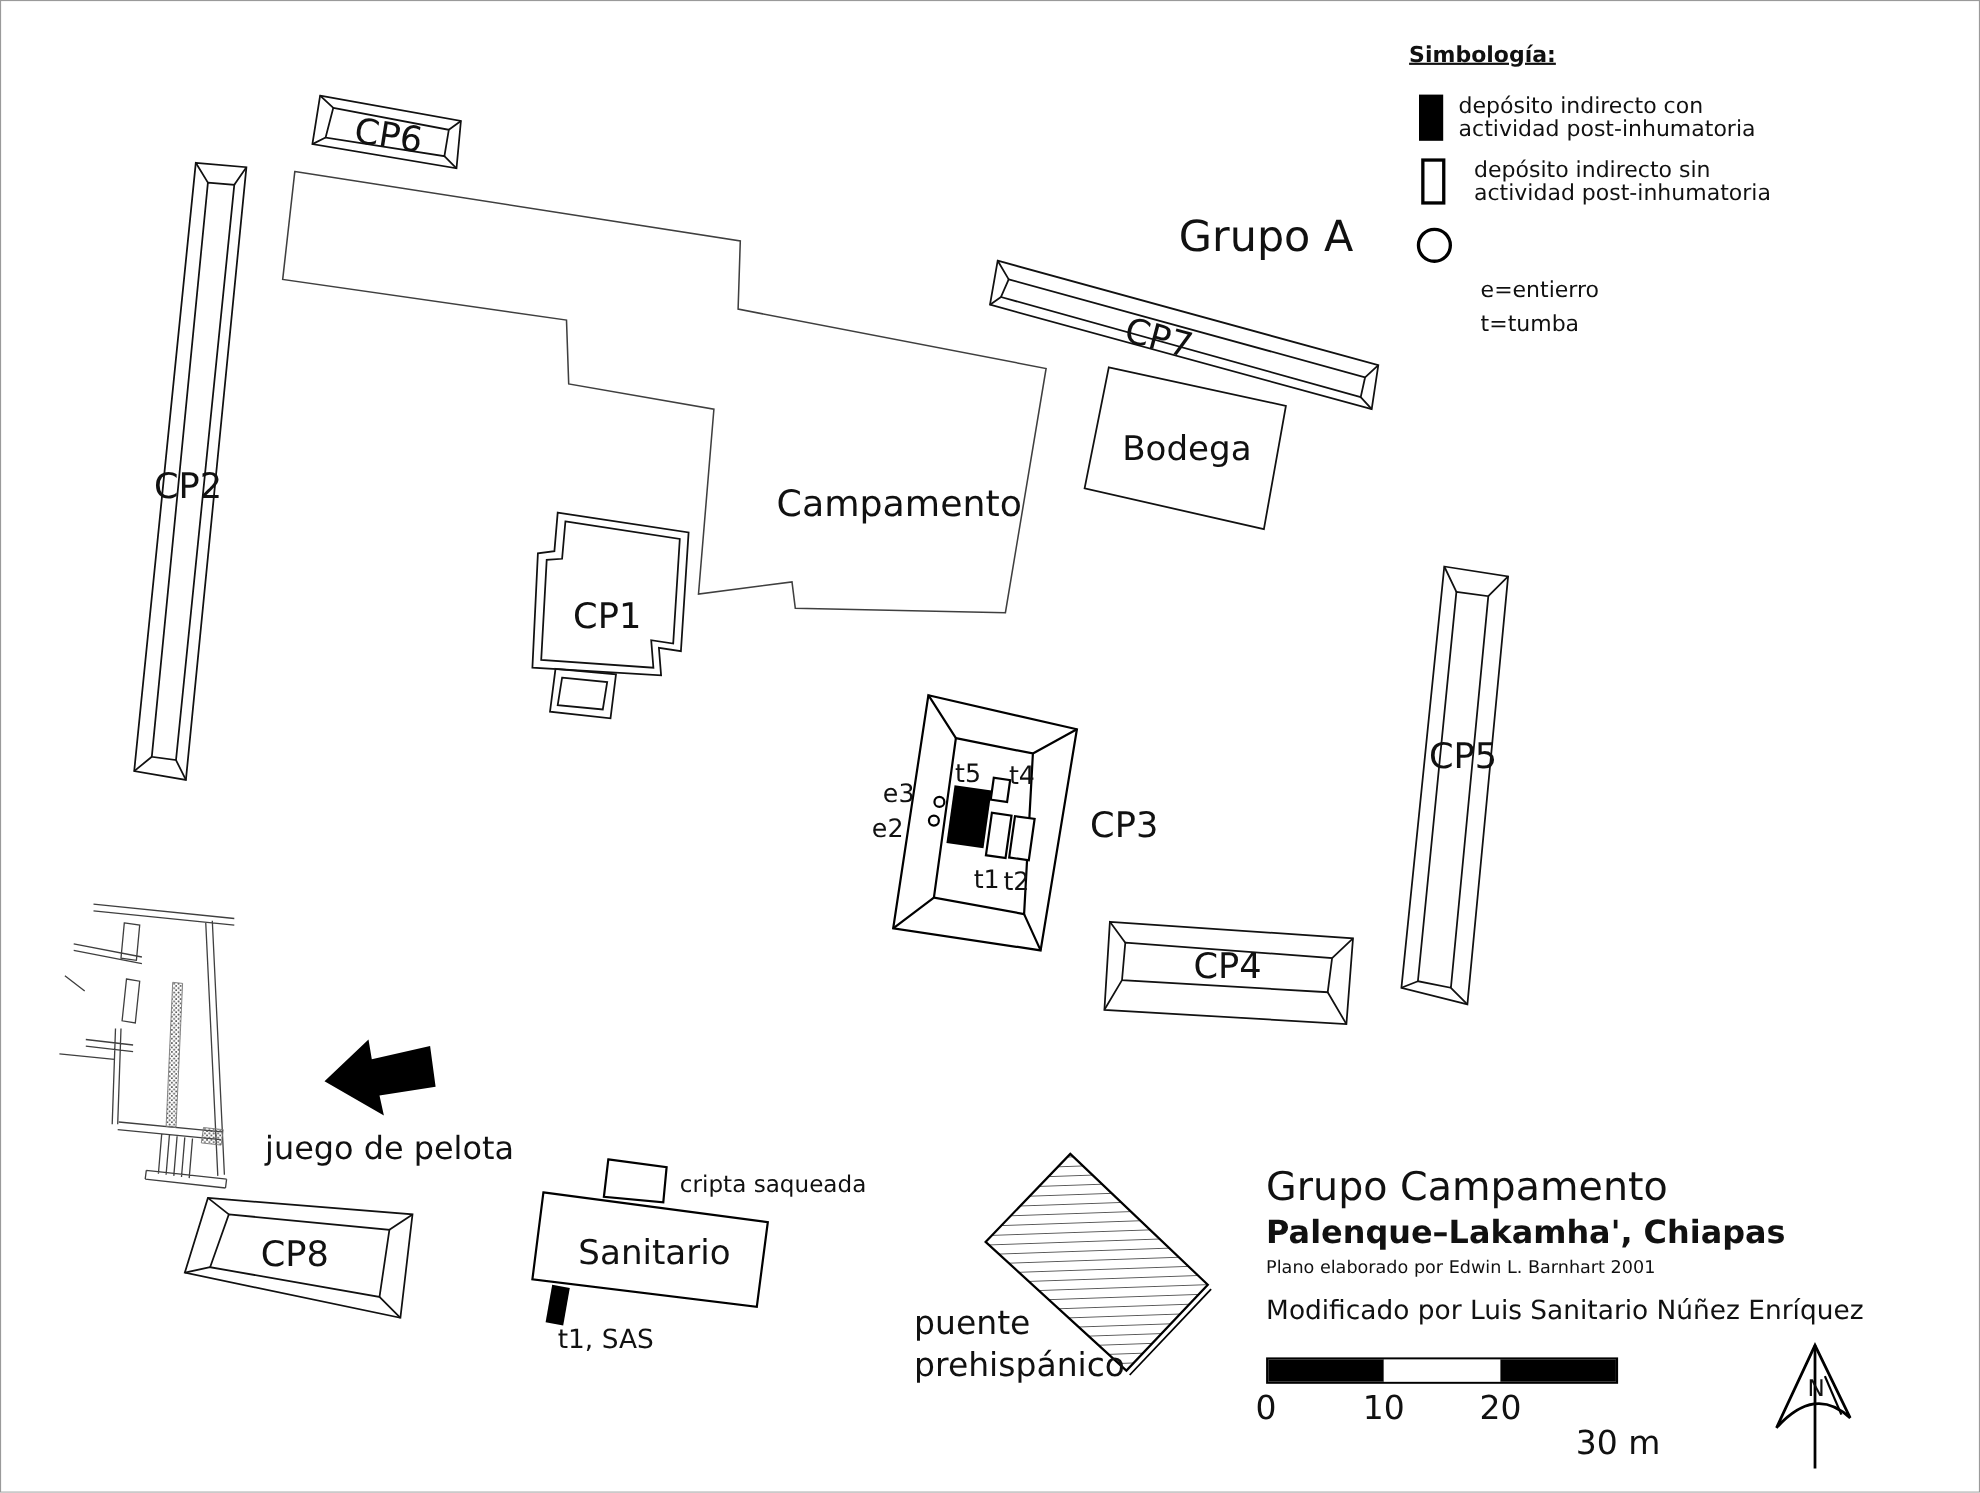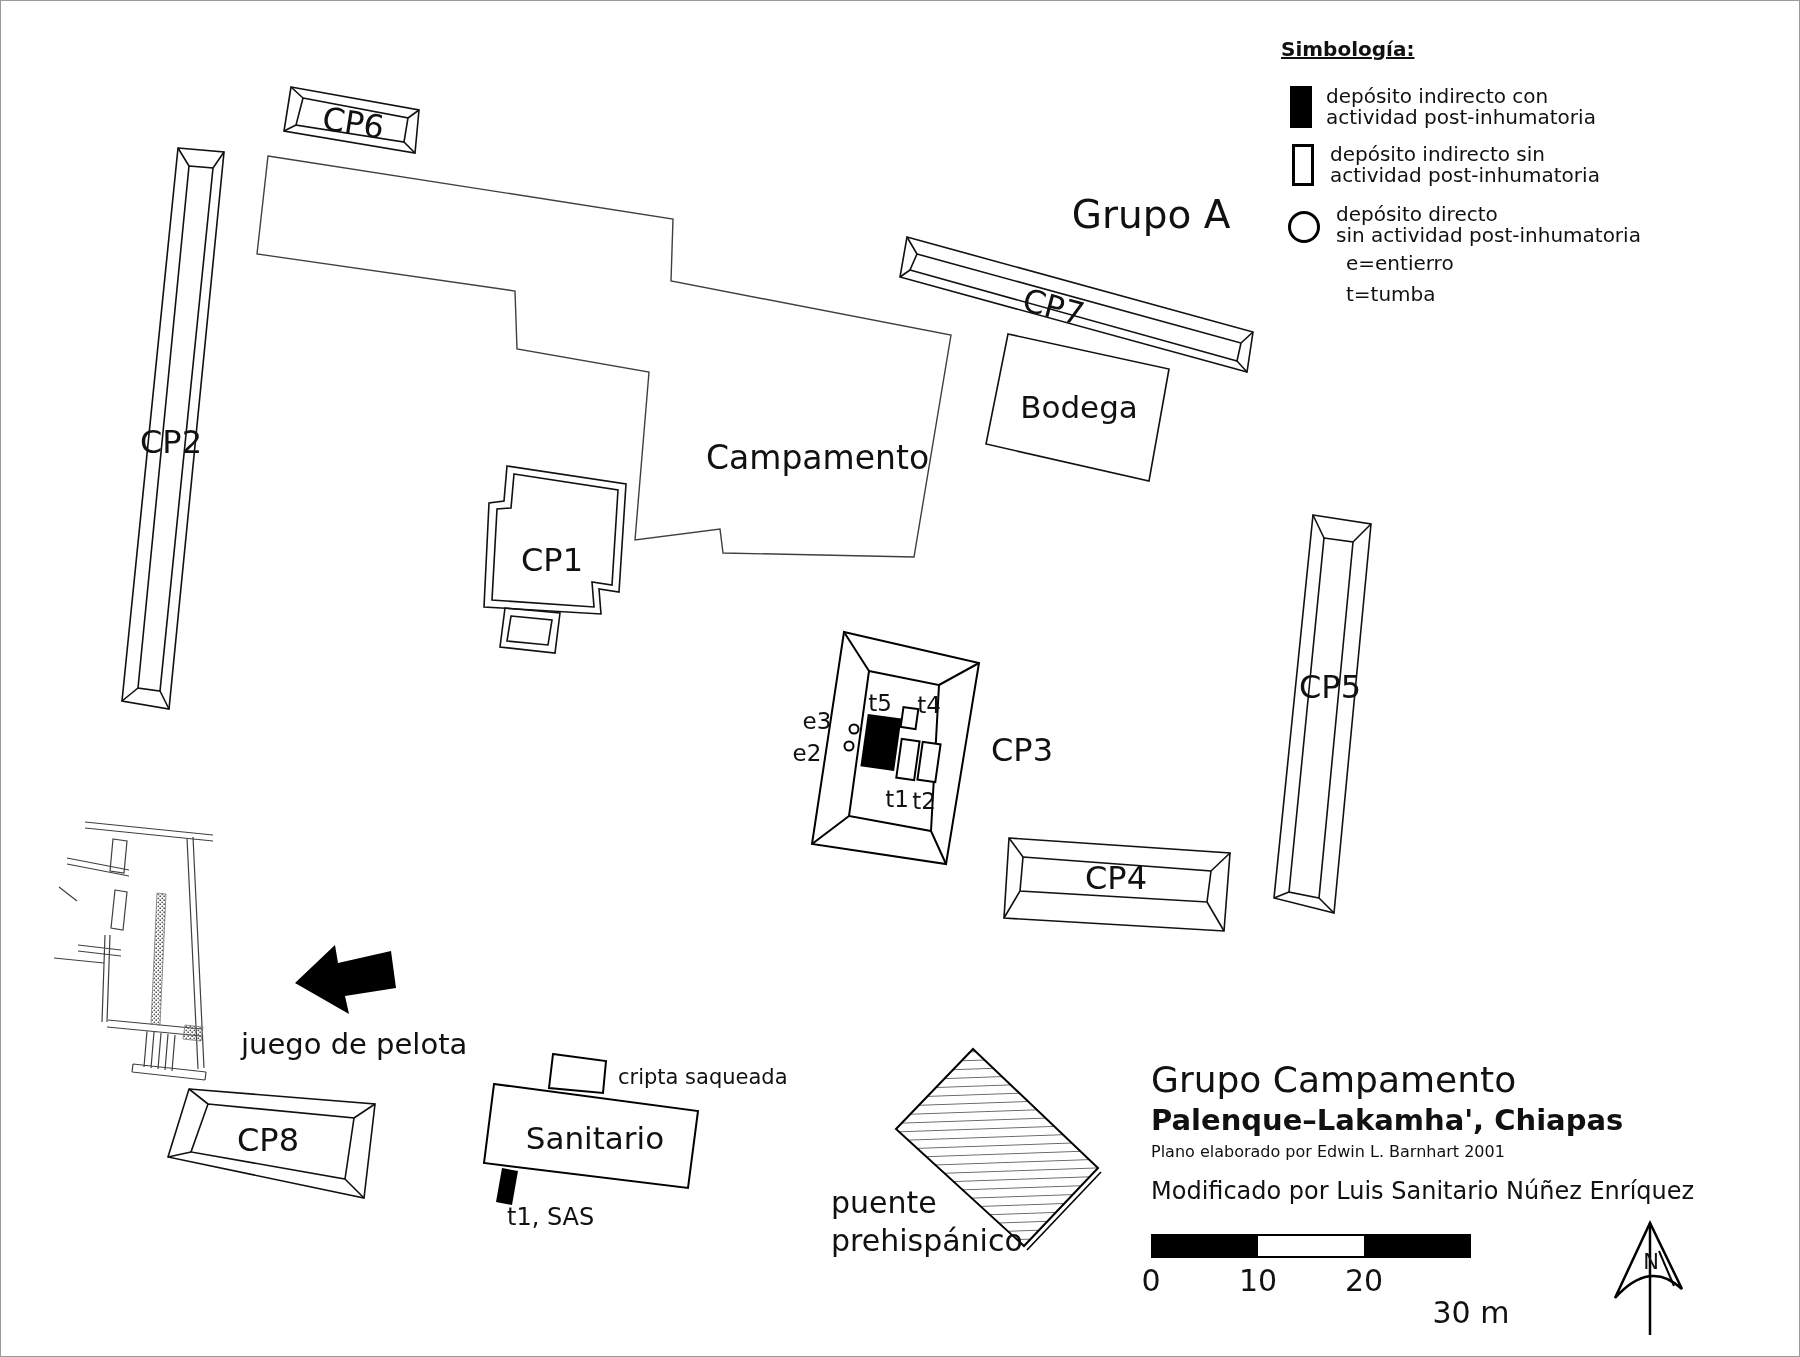--- a/index.html
+++ b/index.html
@@ -6,21 +6,21 @@
   .canvas{
     position:relative;width:1800px;height:1357px;background:#ffffff;
     border:1px solid #9a9a9a;box-sizing:border-box;overflow:hidden;
     font-family:"DejaVu Sans", sans-serif;color:#111;
   }
   svg{position:absolute;left:0;top:0;}
   svg text{fill:#111;font-family:"DejaVu Sans", sans-serif;}
   .lbl{font-size:32px;}
   .lbl-sm{font-size:23px;}
   .legend-title{position:absolute;left:1280px;top:36px;font-size:20px;font-weight:bold;text-decoration:underline;}
-  .lg-row{position:absolute;display:flex;gap:14px;align-items:center;}
+  .lg-row{position:absolute;display:flex;gap:14px;align-items:flex-end;}
   .lg-text{font-size:20px;line-height:21px;white-space:nowrap;}
   .sw-filled{width:22px;height:42px;background:#000;flex:0 0 auto;}
   .sw-hollow{width:16px;height:36px;border:3px solid #000;background:#fff;flex:0 0 auto;}
   .sw-circle{width:26px;height:26px;border:3px solid #000;border-radius:50%;background:#fff;flex:0 0 auto;margin-top:3px;}
   .lg-abbr{position:absolute;left:1345px;font-size:20px;white-space:nowrap;text-align:right;}
   .titleblock div{white-space:nowrap;}
   .tb1{position:absolute;left:1150px;top:1058px;font-size:36px;font-weight:normal;}
   .tb2{position:absolute;left:1150px;top:1102px;font-size:29px;font-weight:bold;}
   .tb3{position:absolute;left:1150px;top:1141px;font-size:16px;}
   .tb4{position:absolute;left:1150px;top:1176px;font-size:24px;}
@@ -178,32 +178,28 @@
   <div class="lg-row" style="left:1289px;top:85px;">
     <div class="sw-filled"></div>
     <div class="lg-text">
       <div>depósito indirecto con</div>
       <div>actividad post-inhumatoria</div>
     </div>
   </div>
 
   <div class="lg-row" style="left:1291px;top:143px;">
     <div class="sw-hollow"></div>
-    <div class="lg-text" style="margin-left:2px;">
+    <div class="lg-text" style="margin-left:12px;">
       <div>depósito indirecto sin</div>
       <div>actividad post-inhumatoria</div>
     </div>
   </div>
 
   <div class="lg-row" style="left:1287px;top:203px;">
     <div class="sw-circle"></div>
-    <div class="lg-text" style="margin-left:2px;">
-      <div>depósito directo</div>
-      <div>sin actividad post-inhumatoria</div>
-    </div>
   </div>
 
   <div class="lg-abbr" style="top:250px;">e=entierro</div>
   <div class="lg-abbr" style="top:281px;">t=tumba</div>
 
   <div class="titleblock">
     <div class="tb1">Grupo Campamento</div>
     <div class="tb2">Palenque–Lakamha', Chiapas</div>
     <div class="tb3">Plano elaborado por Edwin L. Barnhart 2001</div>
     <div class="tb4">Modificado por Luis Sanitario Núñez Enríquez</div>

